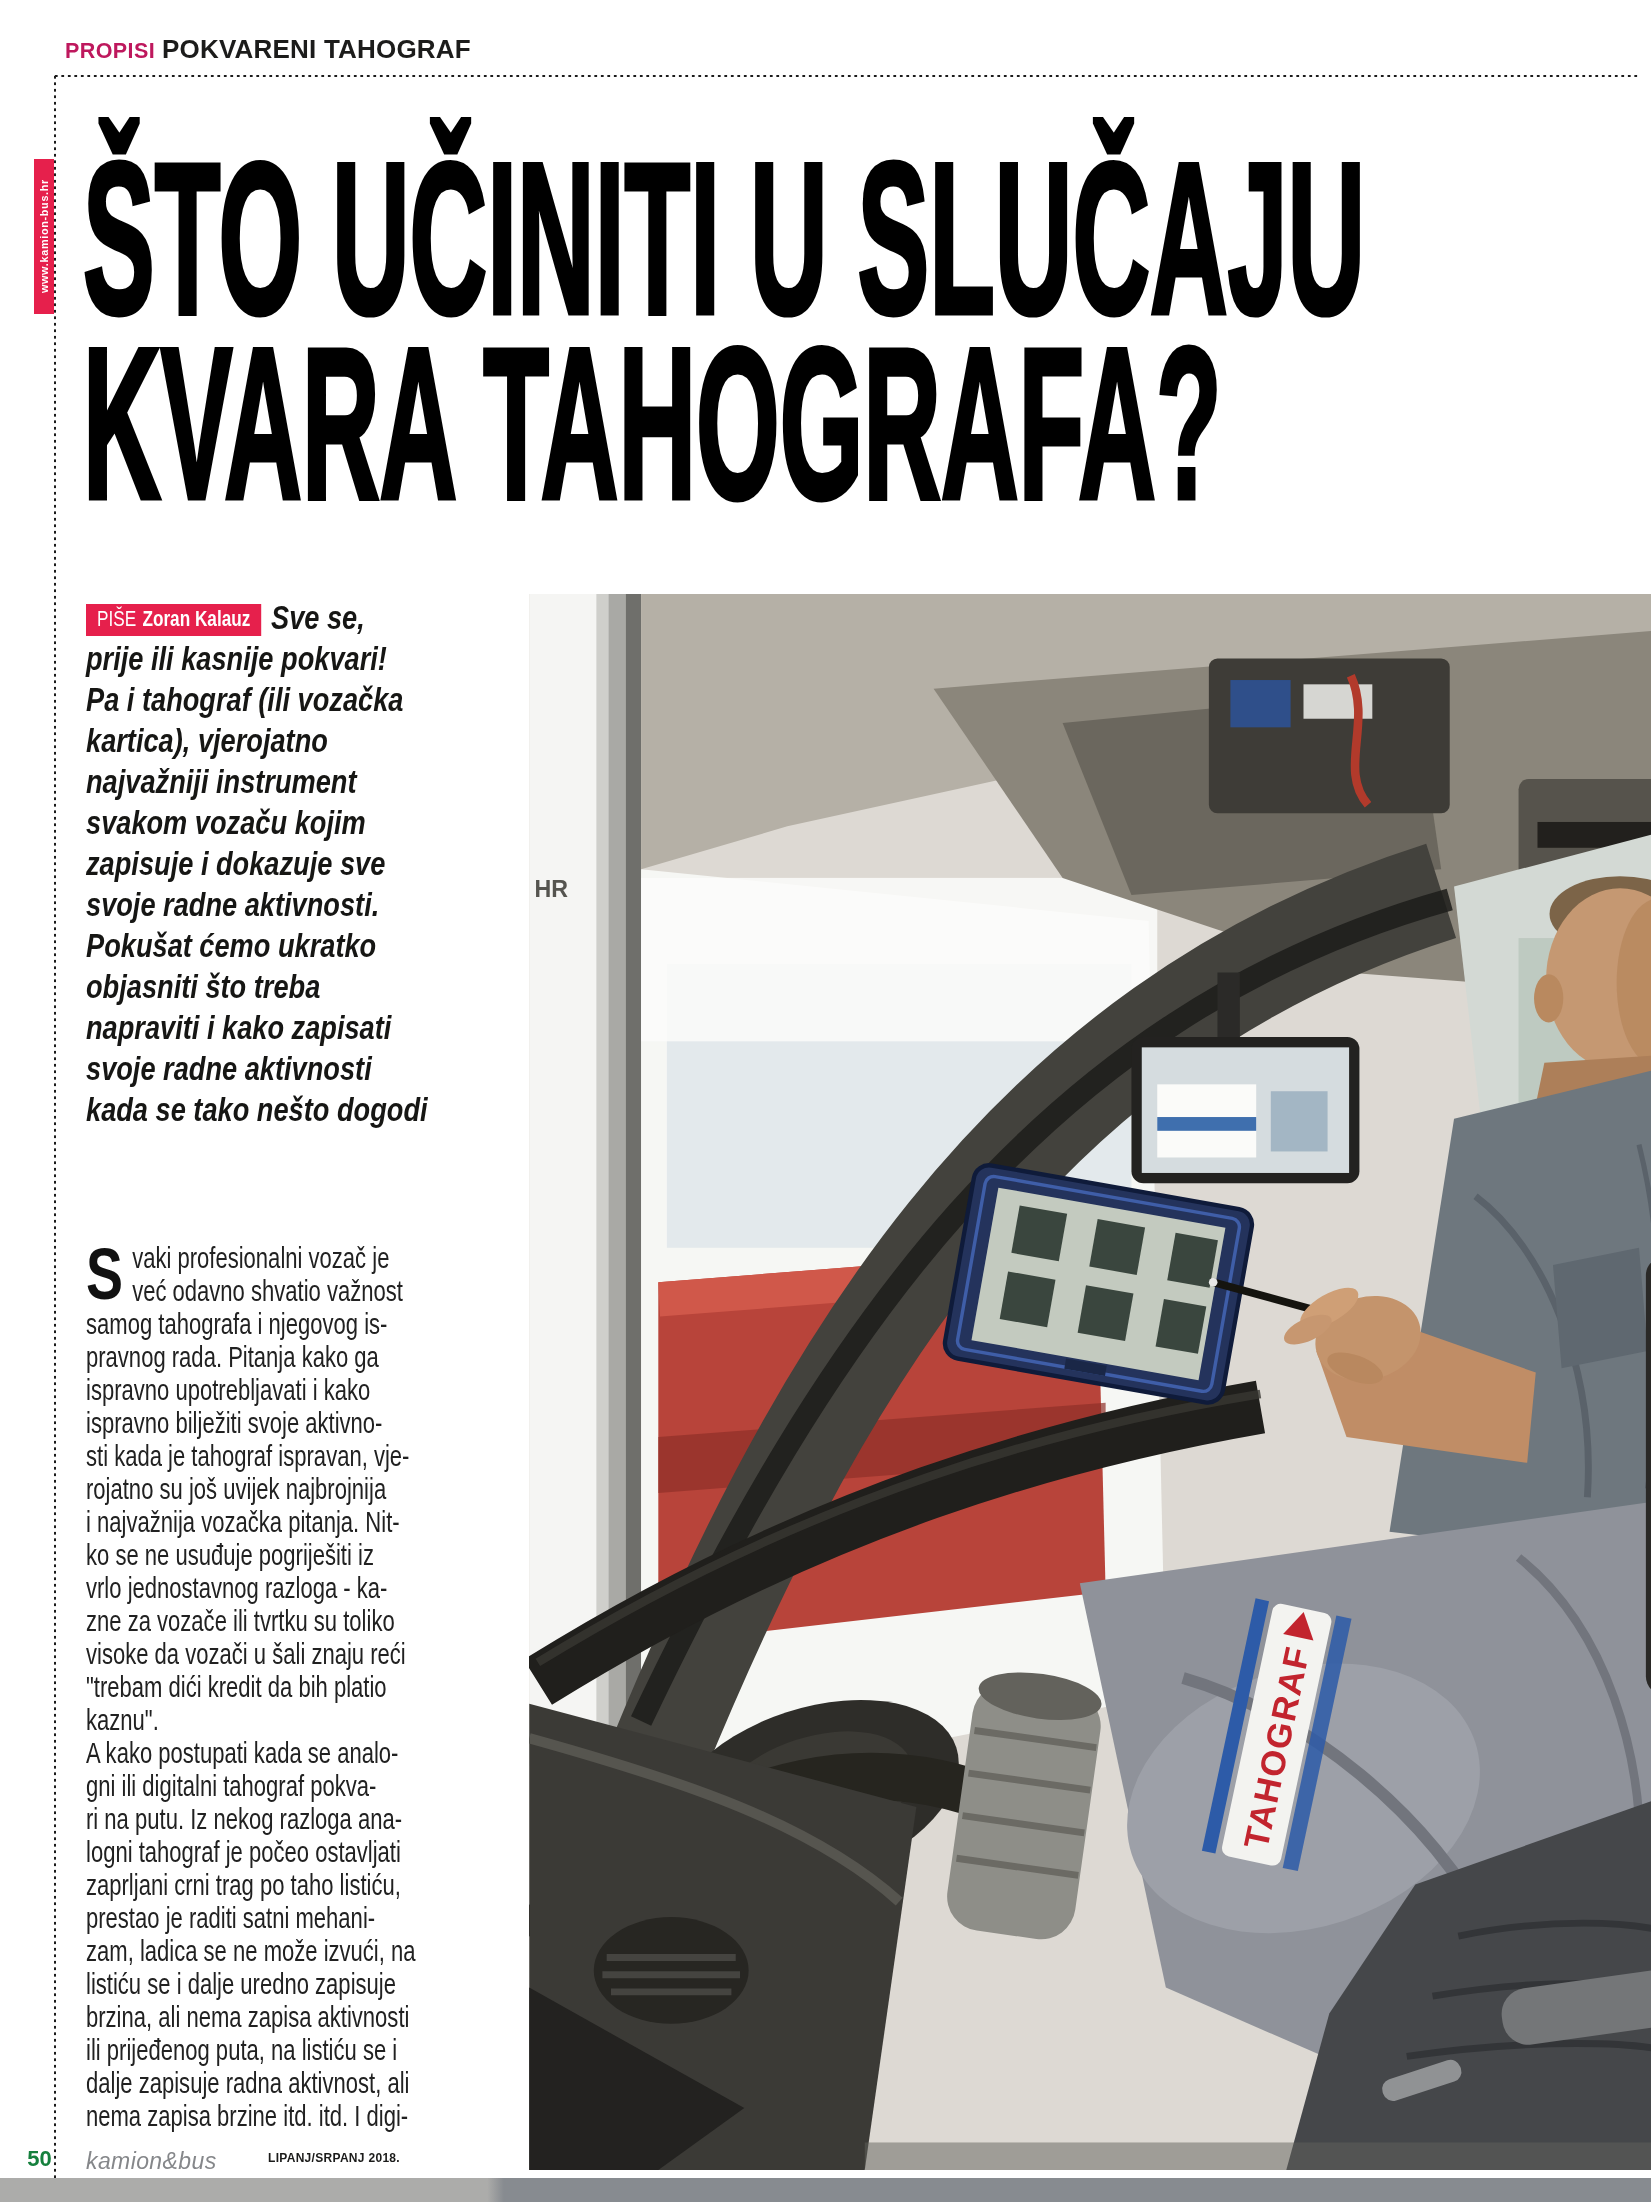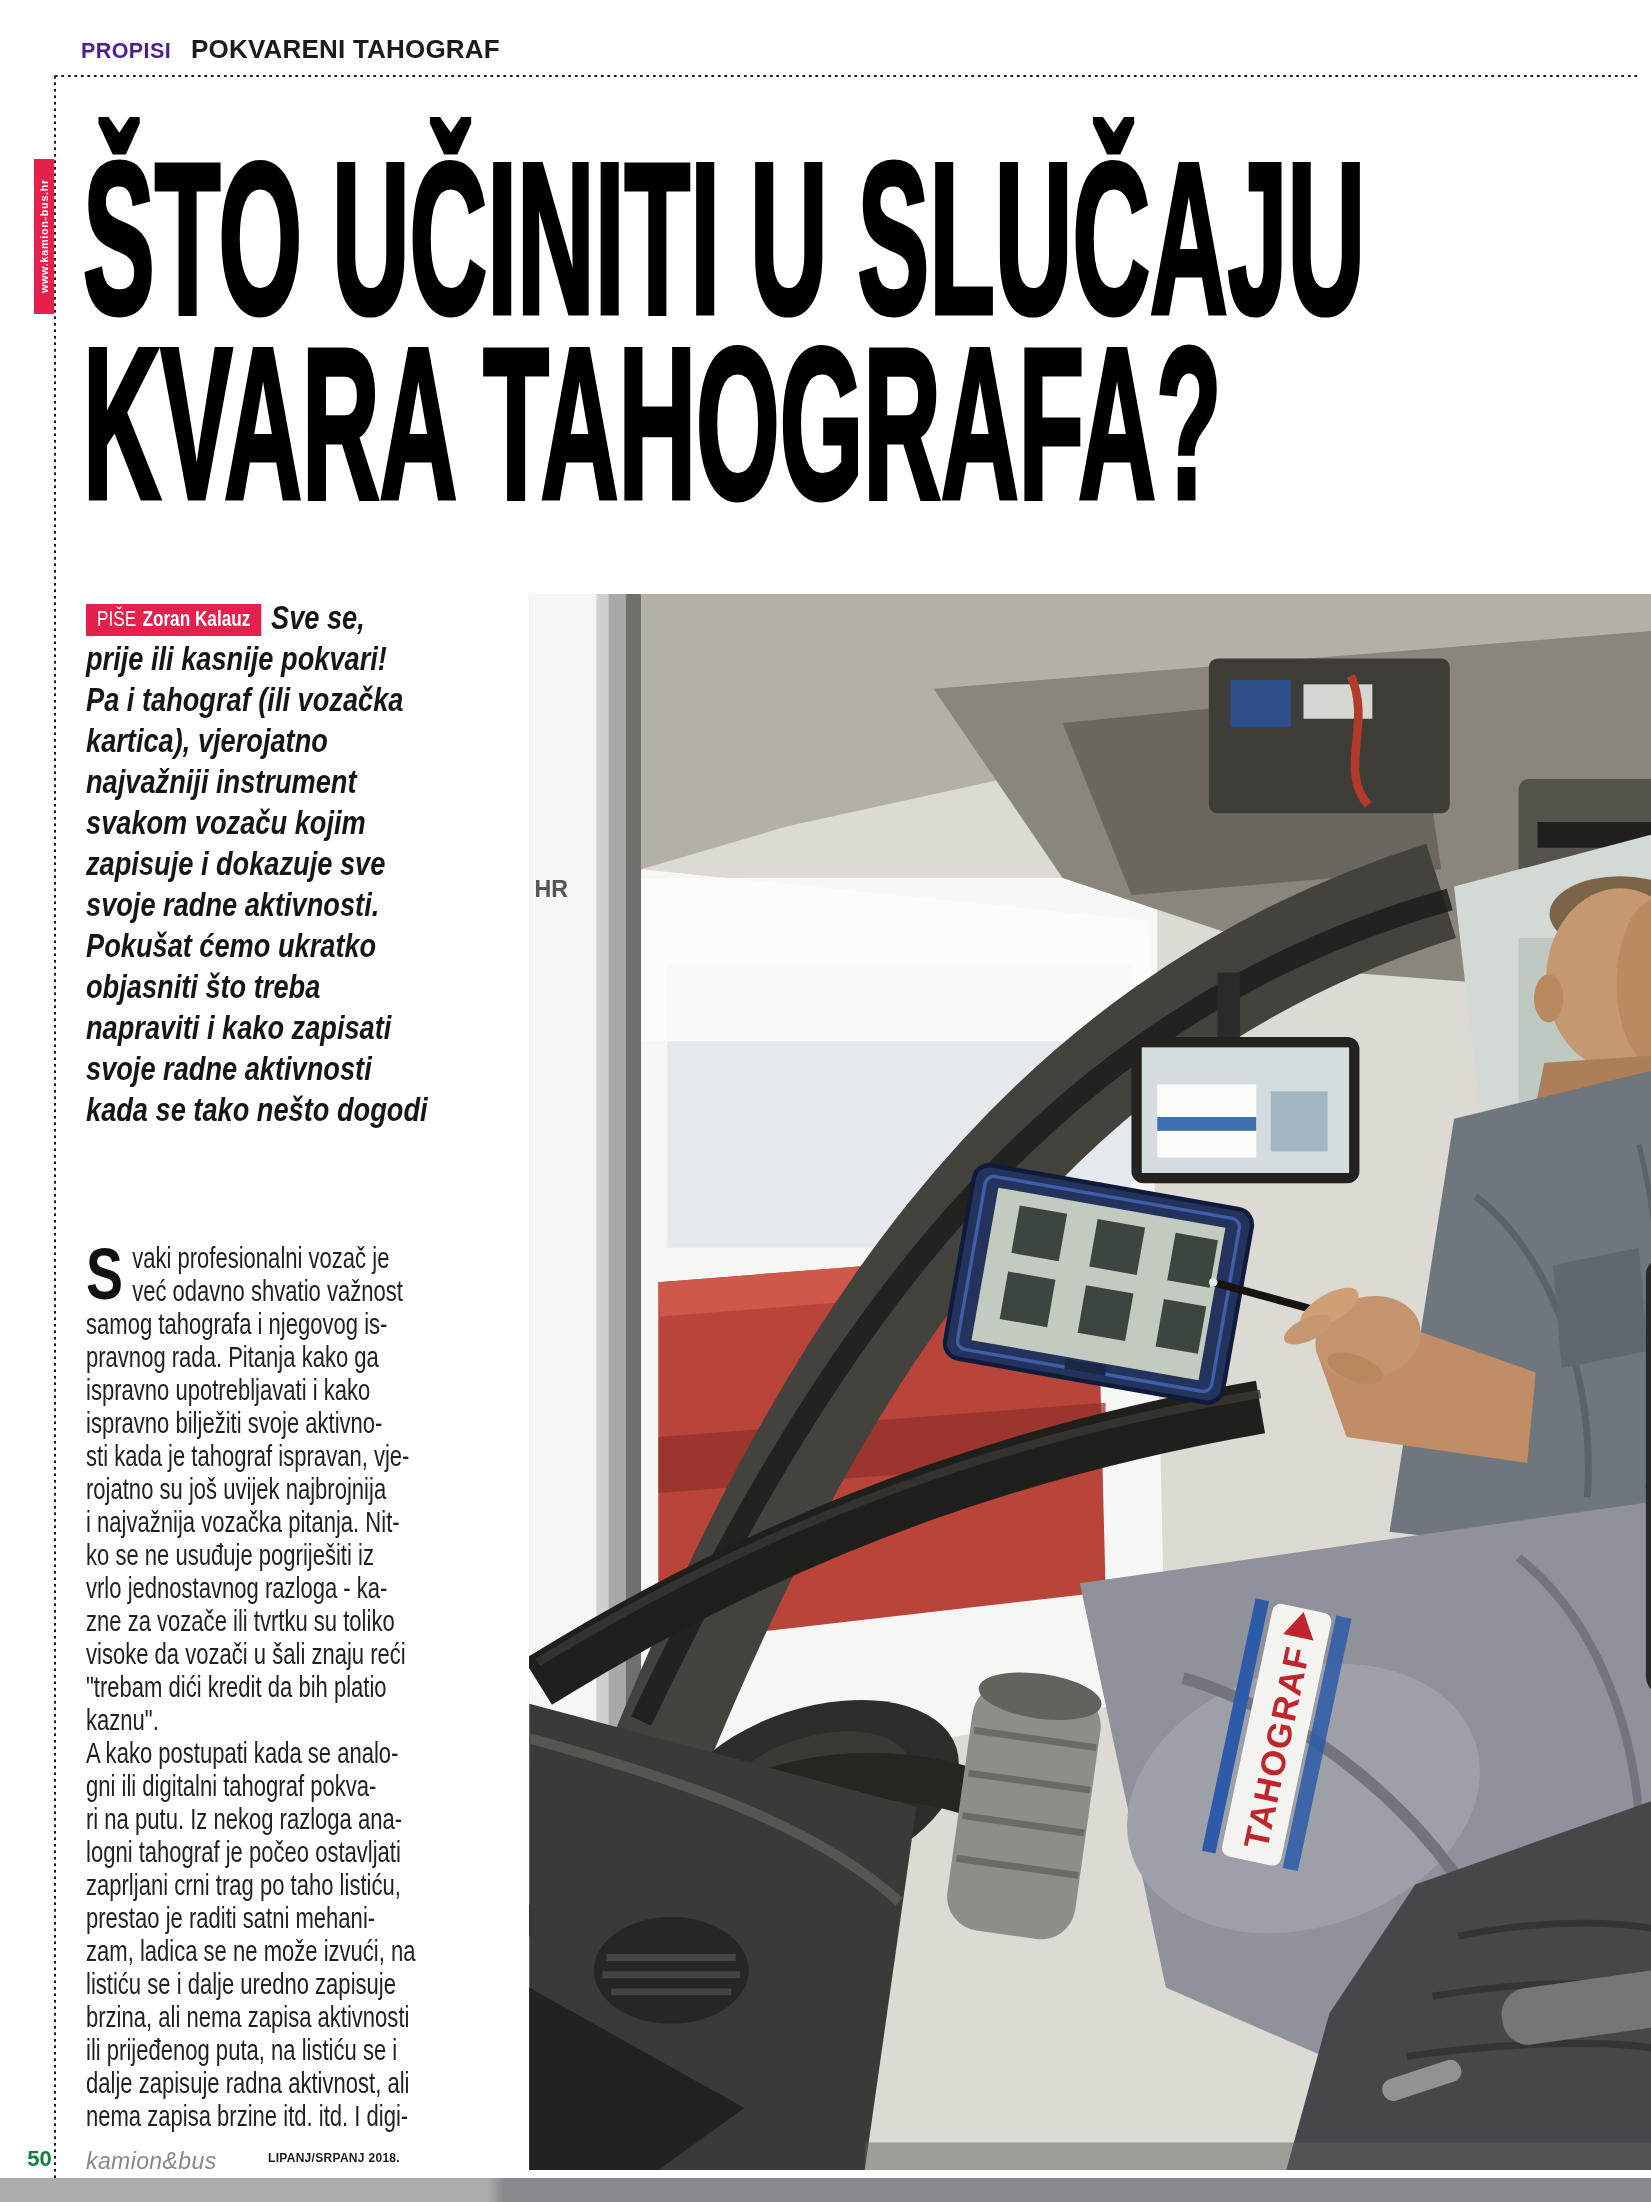--- a/index.html
+++ b/index.html
@@ -1,22 +1,22 @@
 <!DOCTYPE html>
 <html style="font-size:13.8px"><head>
 <meta charset="utf-8">
 <style>
   html,body{margin:0;padding:0;background:#ffffff;}
   .page{position:relative;width:1652px;height:2203px;background:#ffffff;overflow:hidden;
         font-family:"Liberation Sans",sans-serif;color:#1d1d1b;}
 
   
   .kicker{position:absolute;left:65px;top:34px;white-space:nowrap;}
-  .kicker .label{font-size:21.5px;font-weight:700;letter-spacing:0.4px;color:#4c1d95;margin-left:16px;}
-  .kicker .title{font-size:26px;font-weight:700;letter-spacing:0.2px;color:#1c1c1b;margin-left:20px;}
+  .kicker .label{font-size:21.5px;font-weight:700;letter-spacing:0.4px;color:#be185d;}
+  .kicker .title{font-size:26px;font-weight:700;letter-spacing:0.2px;color:#1c1c1b;margin-left:7px;}
 
   
   .dots-h{position:absolute;left:53px;top:74px;width:1587px;height:4.3px;
           background-image:radial-gradient(circle,#1b1b1b 1.4px,transparent 1.6px);
           background-size:6.5px 4.3px;background-position:0 50%;background-repeat:repeat-x;}
   .dots-v{position:absolute;left:53px;top:74px;width:4.3px;height:2104px;
           background-image:radial-gradient(circle,#1b1b1b 1.4px,transparent 1.6px);
           background-size:4.3px 6.5px;background-position:50% 0;background-repeat:repeat-y;}
 
   

